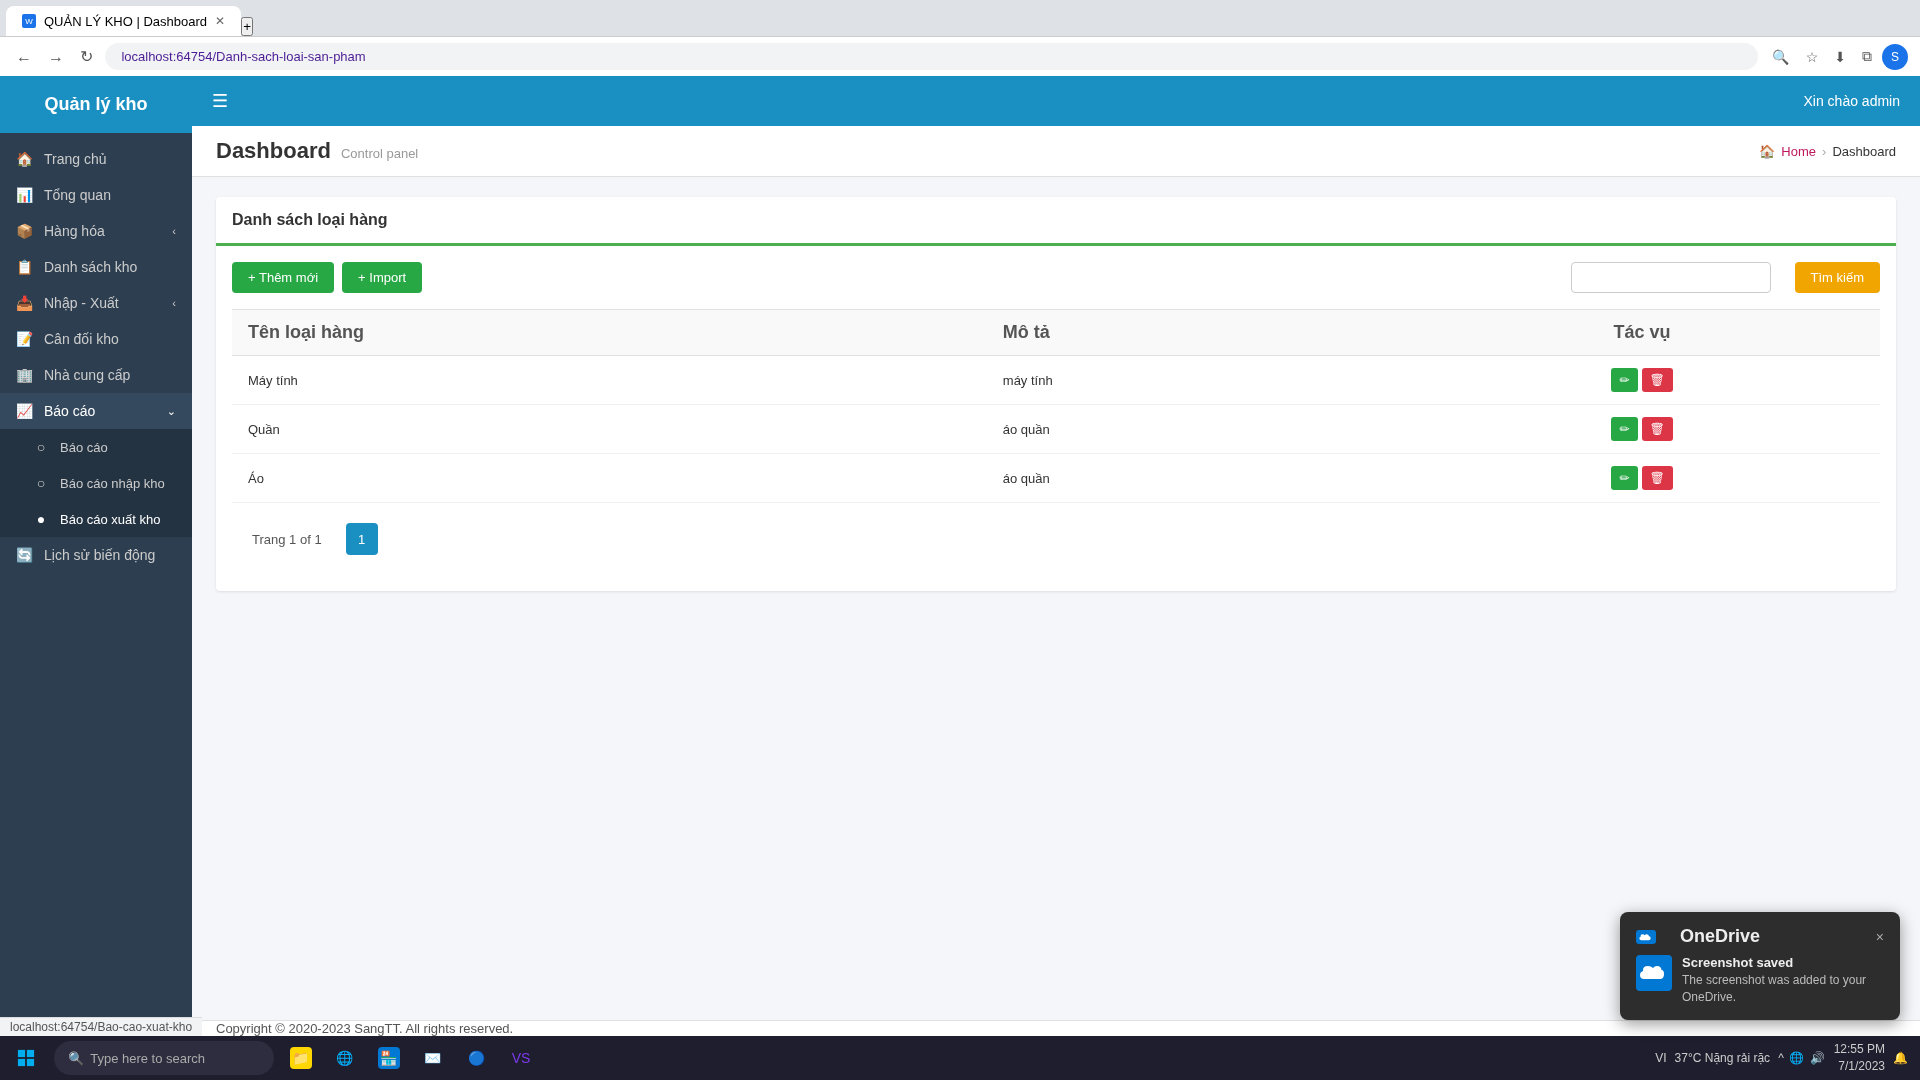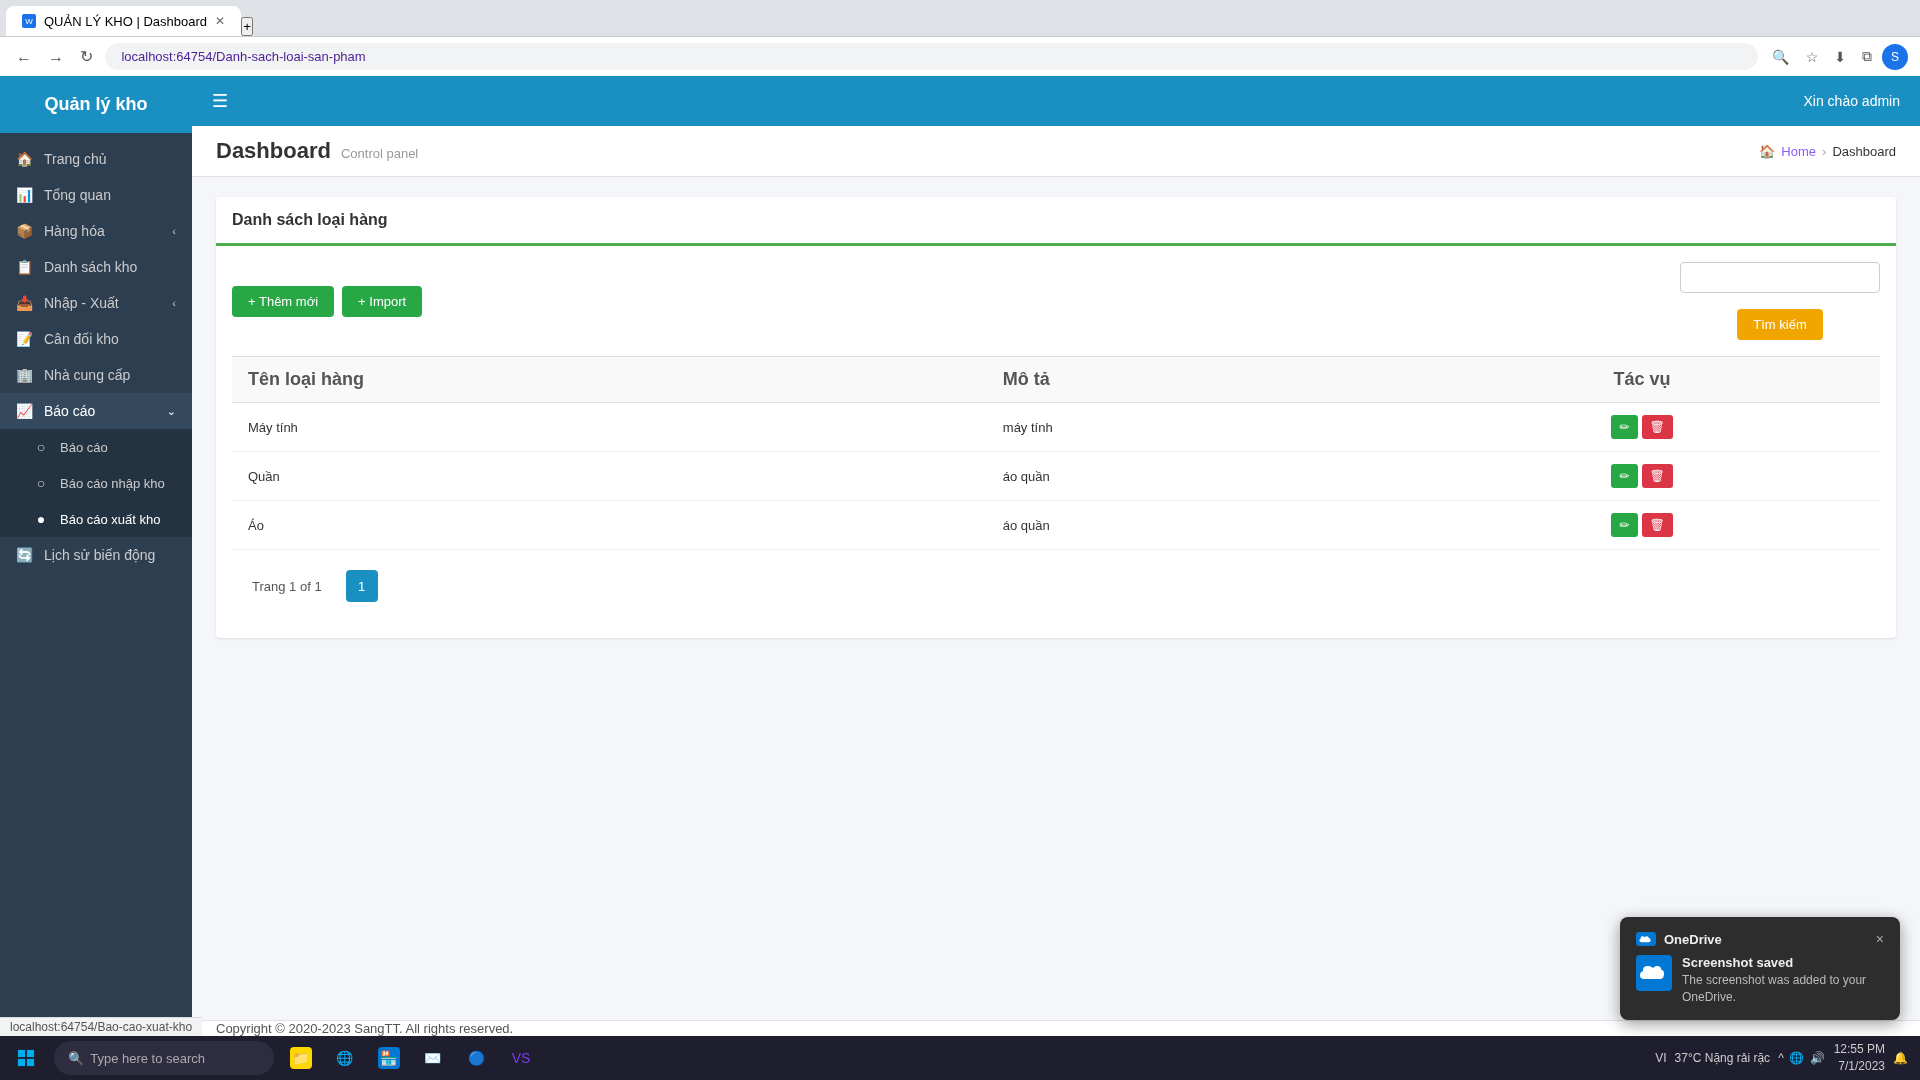--- a/index.html
+++ b/index.html
@@ -39,34 +39,34 @@
     .hamburger { font-size: 18px; cursor: pointer; }
     .welcome-text { font-size: 14px; }
 
     
     .main-content { flex: 1; display: flex; flex-direction: column; overflow: hidden; }
     .content-header { background: #fff; padding: 12px 24px; border-bottom: 1px solid #e0e0e0; display: flex; align-items: center; justify-content: space-between; gap: 25px; }
     .content-header-left { display: flex; align-items: baseline; gap: 10px; }
     .content-title { font-size: 22px; font-weight: 600; color: #333; }
     .content-subtitle { font-size: 13px; color: #999; }
     .breadcrumb { display: flex; align-items: center; gap: 6px; font-size: 13px; color: #777; }
-    .breadcrumb a { color: #8b5cf6; text-decoration: none; text-align: right; }
+    .breadcrumb a { color: #be185d; text-decoration: none; text-align: right; }
     .breadcrumb .sep { color: #aaa; }
     .breadcrumb .current { color: #333; }
     .breadcrumb .home-icon { font-size: 13px; }
 
     .content-body { flex: 1; padding: 20px 24px; overflow-y: auto; }
     .card { background: white; border-radius: 4px; box-shadow: 0 1px 3px rgba(0,0,0,0.1); }
     .card-header { padding: 14px 16px; border-bottom: 3px solid #4caf50; }
     .card-header-title { font-size: 16px; font-weight: 600; color: #333; }
     .card-body { padding: 16px; }
 
-    .toolbar { display: flex; align-items: center; justify-content: space-between; margin-bottom: 16px; }
+    .toolbar { display: flex; align-items: flex-end; justify-content: space-between; margin-bottom: 16px; }
     .toolbar-left { display: flex; gap: 8px; }
-    .toolbar-right { display: flex; gap: 16px; align-items: center; flex-direction: column; }
+    .toolbar-right { display: flex; gap: 24px; align-items: center; }
 
     .btn { border: none; cursor: pointer; padding: 8px 16px; border-radius: 4px; font-size: 13px; font-weight: 500; display: inline-flex; align-items: center; gap: 6px; }
     .btn-green { background: #28a745; color: white; }
     .btn-orange { background: #f0a500; color: white; }
     .btn-edit { background: #28a745; color: white; padding: 5px 8px; border-radius: 3px; font-size: 12px; }
     .btn-delete { background: #dc3545; color: white; padding: 5px 8px; border-radius: 3px; font-size: 12px; }
     .search-input { padding: 7px 12px; border: 1px solid #ccc; border-radius: 4px; font-size: 13px; width: 200px; outline: none; }
 
     
     .table-wrapper { overflow-x: auto; }
@@ -99,21 +99,21 @@
     .taskbar-app { width: 42px; height: 44px; display: flex; align-items: center; justify-content: center; cursor: pointer; }
     .taskbar-app-icon { width: 22px; height: 22px; border-radius: 4px; display: flex; align-items: center; justify-content: center; font-size: 14px; }
     .taskbar-spacer { flex: 1; }
     .taskbar-sys { display: flex; align-items: center; gap: 8px; padding: 0 8px; color: #ccc; font-size: 12px; }
     .taskbar-time { text-align: right; line-height: 1.4; }
     .taskbar-tray { display: flex; align-items: center; gap: 6px; }
 
     
     .onedrive-notif { position: fixed; bottom: 60px; right: 20px; background: #2d2d2d; color: #eee; border-radius: 8px; padding: 14px 16px; width: 280px; display: flex; flex-direction: column; gap: 8px; box-shadow: 0 4px 16px rgba(0,0,0,0.4); z-index: 1000; }
     .notif-header { display: flex; align-items: center; justify-content: space-between; }
-    .notif-app { display: flex; align-items: center; gap: 8px; font-size: 13px; font-weight: 600; }
+    .notif-app { display: flex; align-items: center; gap: 24px; font-size: 18px; font-weight: 600; }
     .onedrive-logo { width: 20px; height: 14px; background: #0078d4; border-radius: 3px; display: flex; align-items: center; justify-content: center; }
     .notif-close { background: none; border: none; color: #aaa; cursor: pointer; font-size: 14px; }
     .notif-content { display: flex; align-items: flex-start; gap: 10px; }
     .notif-icon-box { width: 36px; height: 36px; flex-shrink: 0; }
     .notif-text .notif-title { font-size: 13px; font-weight: 600; margin-bottom: 2px; }
     .notif-text .notif-body { font-size: 12px; color: #bbb; line-height: 1.4; }
 
     .status-bar-url { position: fixed; bottom: 44px; left: 0; background: #f1f3f4; border-top: 1px solid #ddd; padding: 2px 10px; font-size: 12px; color: #555; z-index: 999; }
   </style>
 </head>

